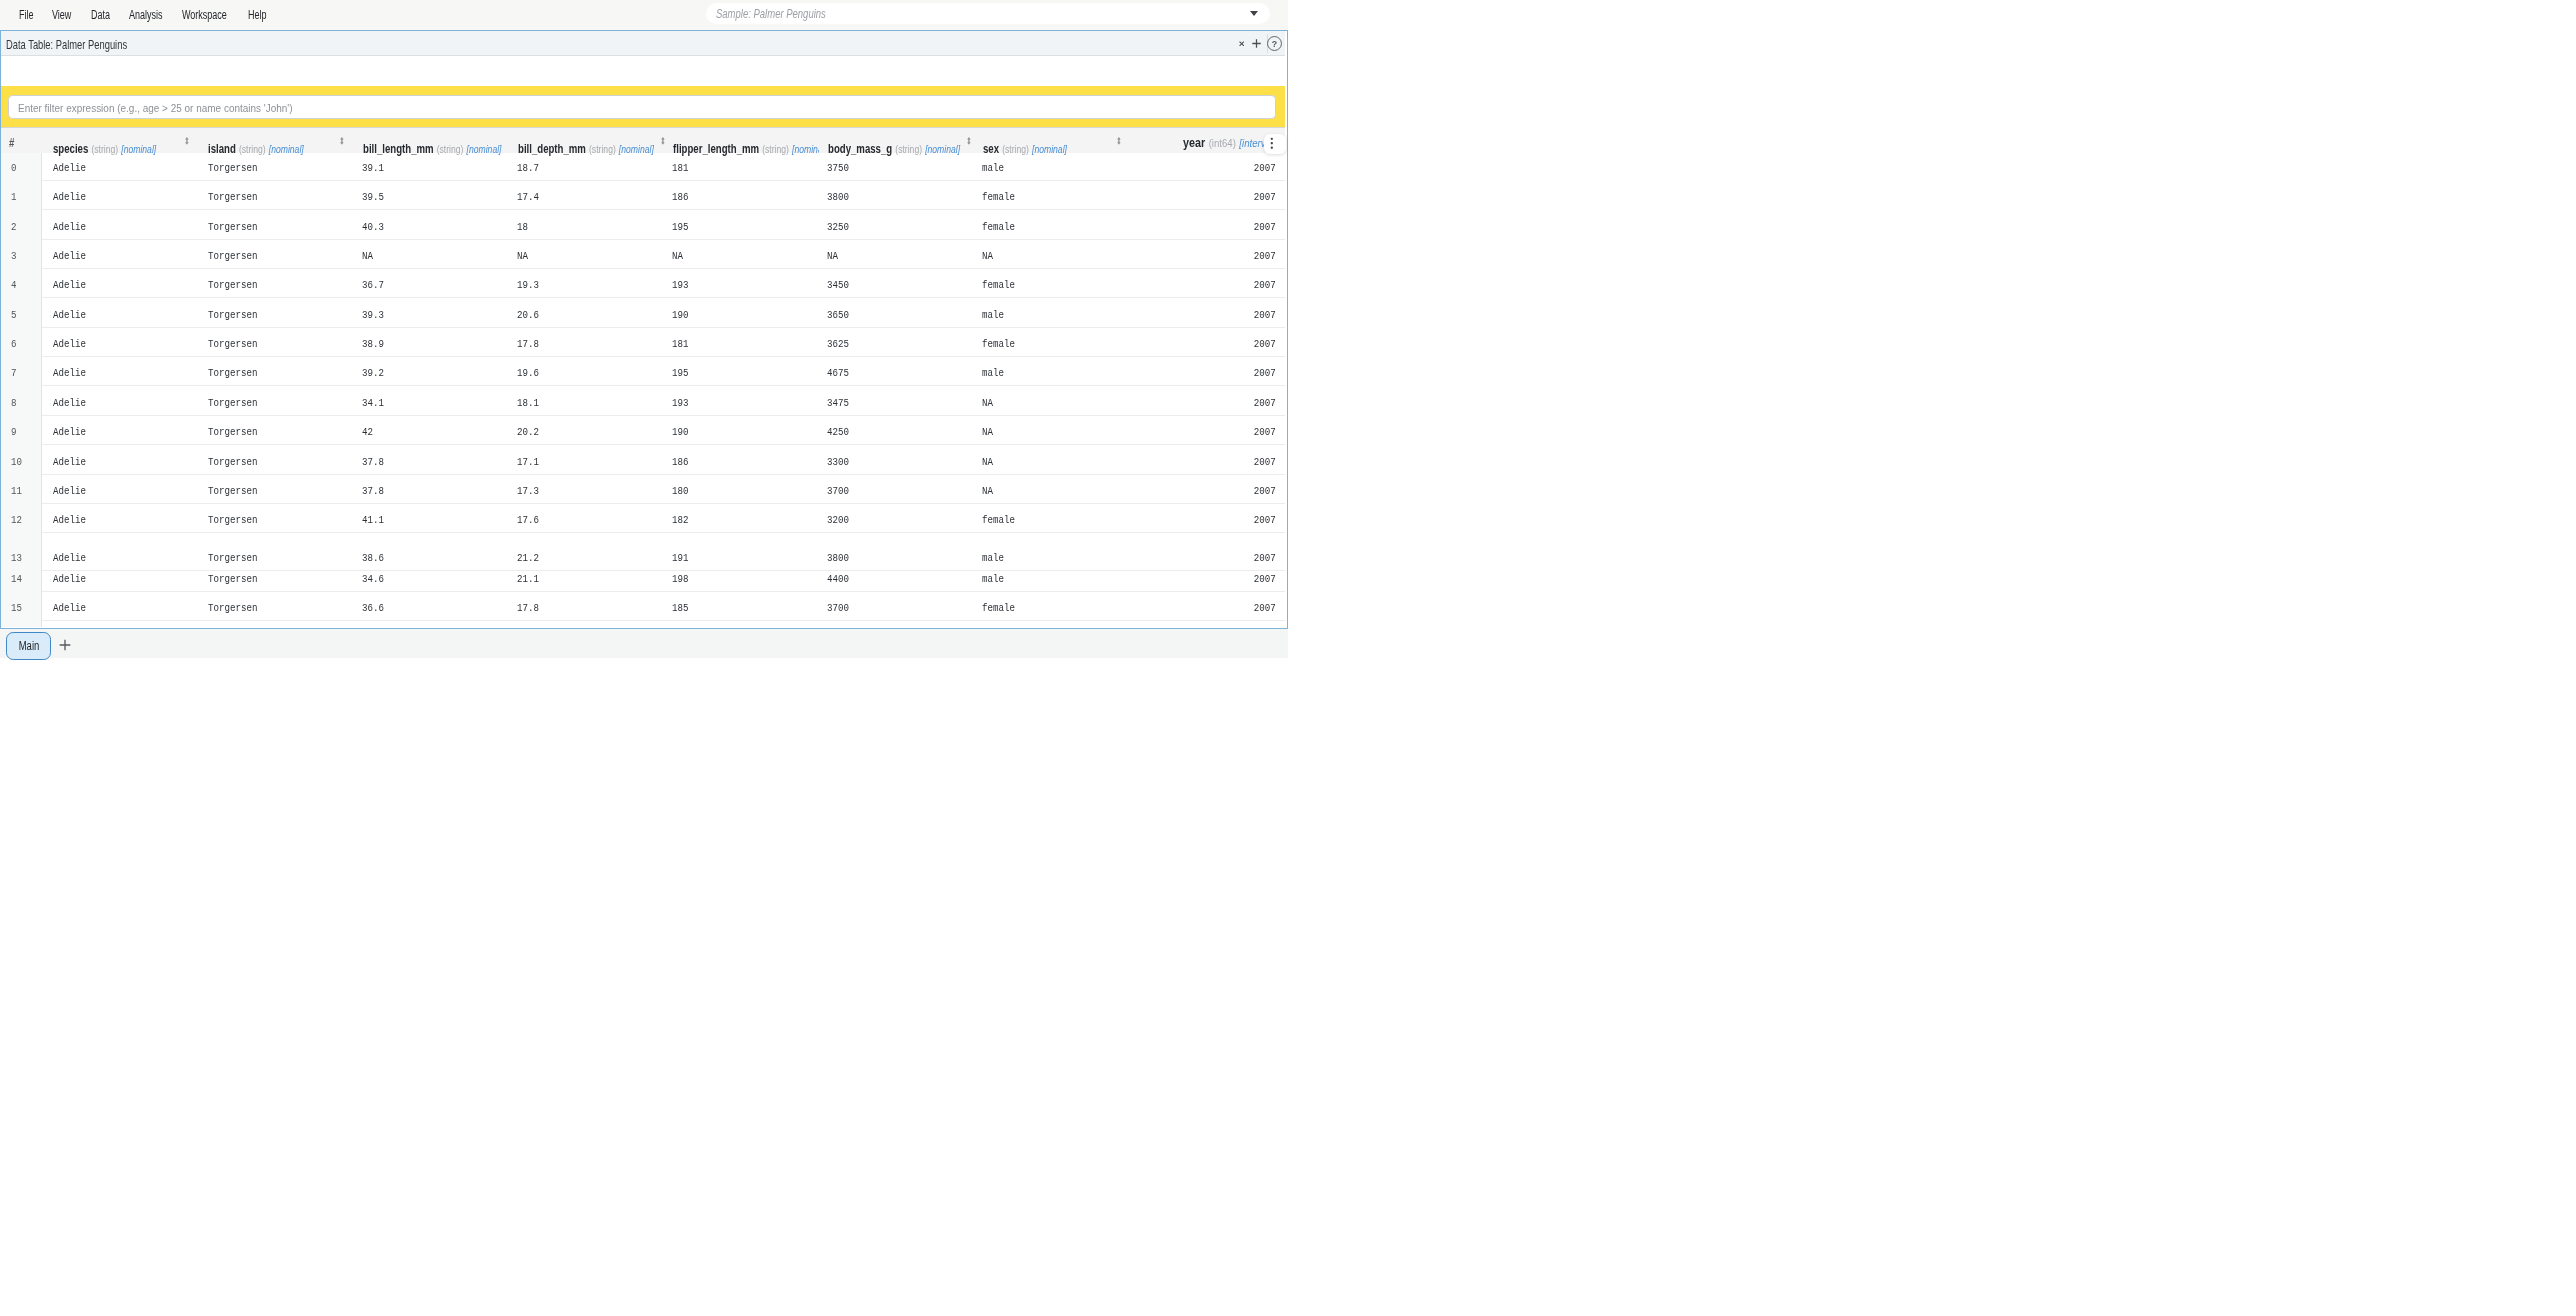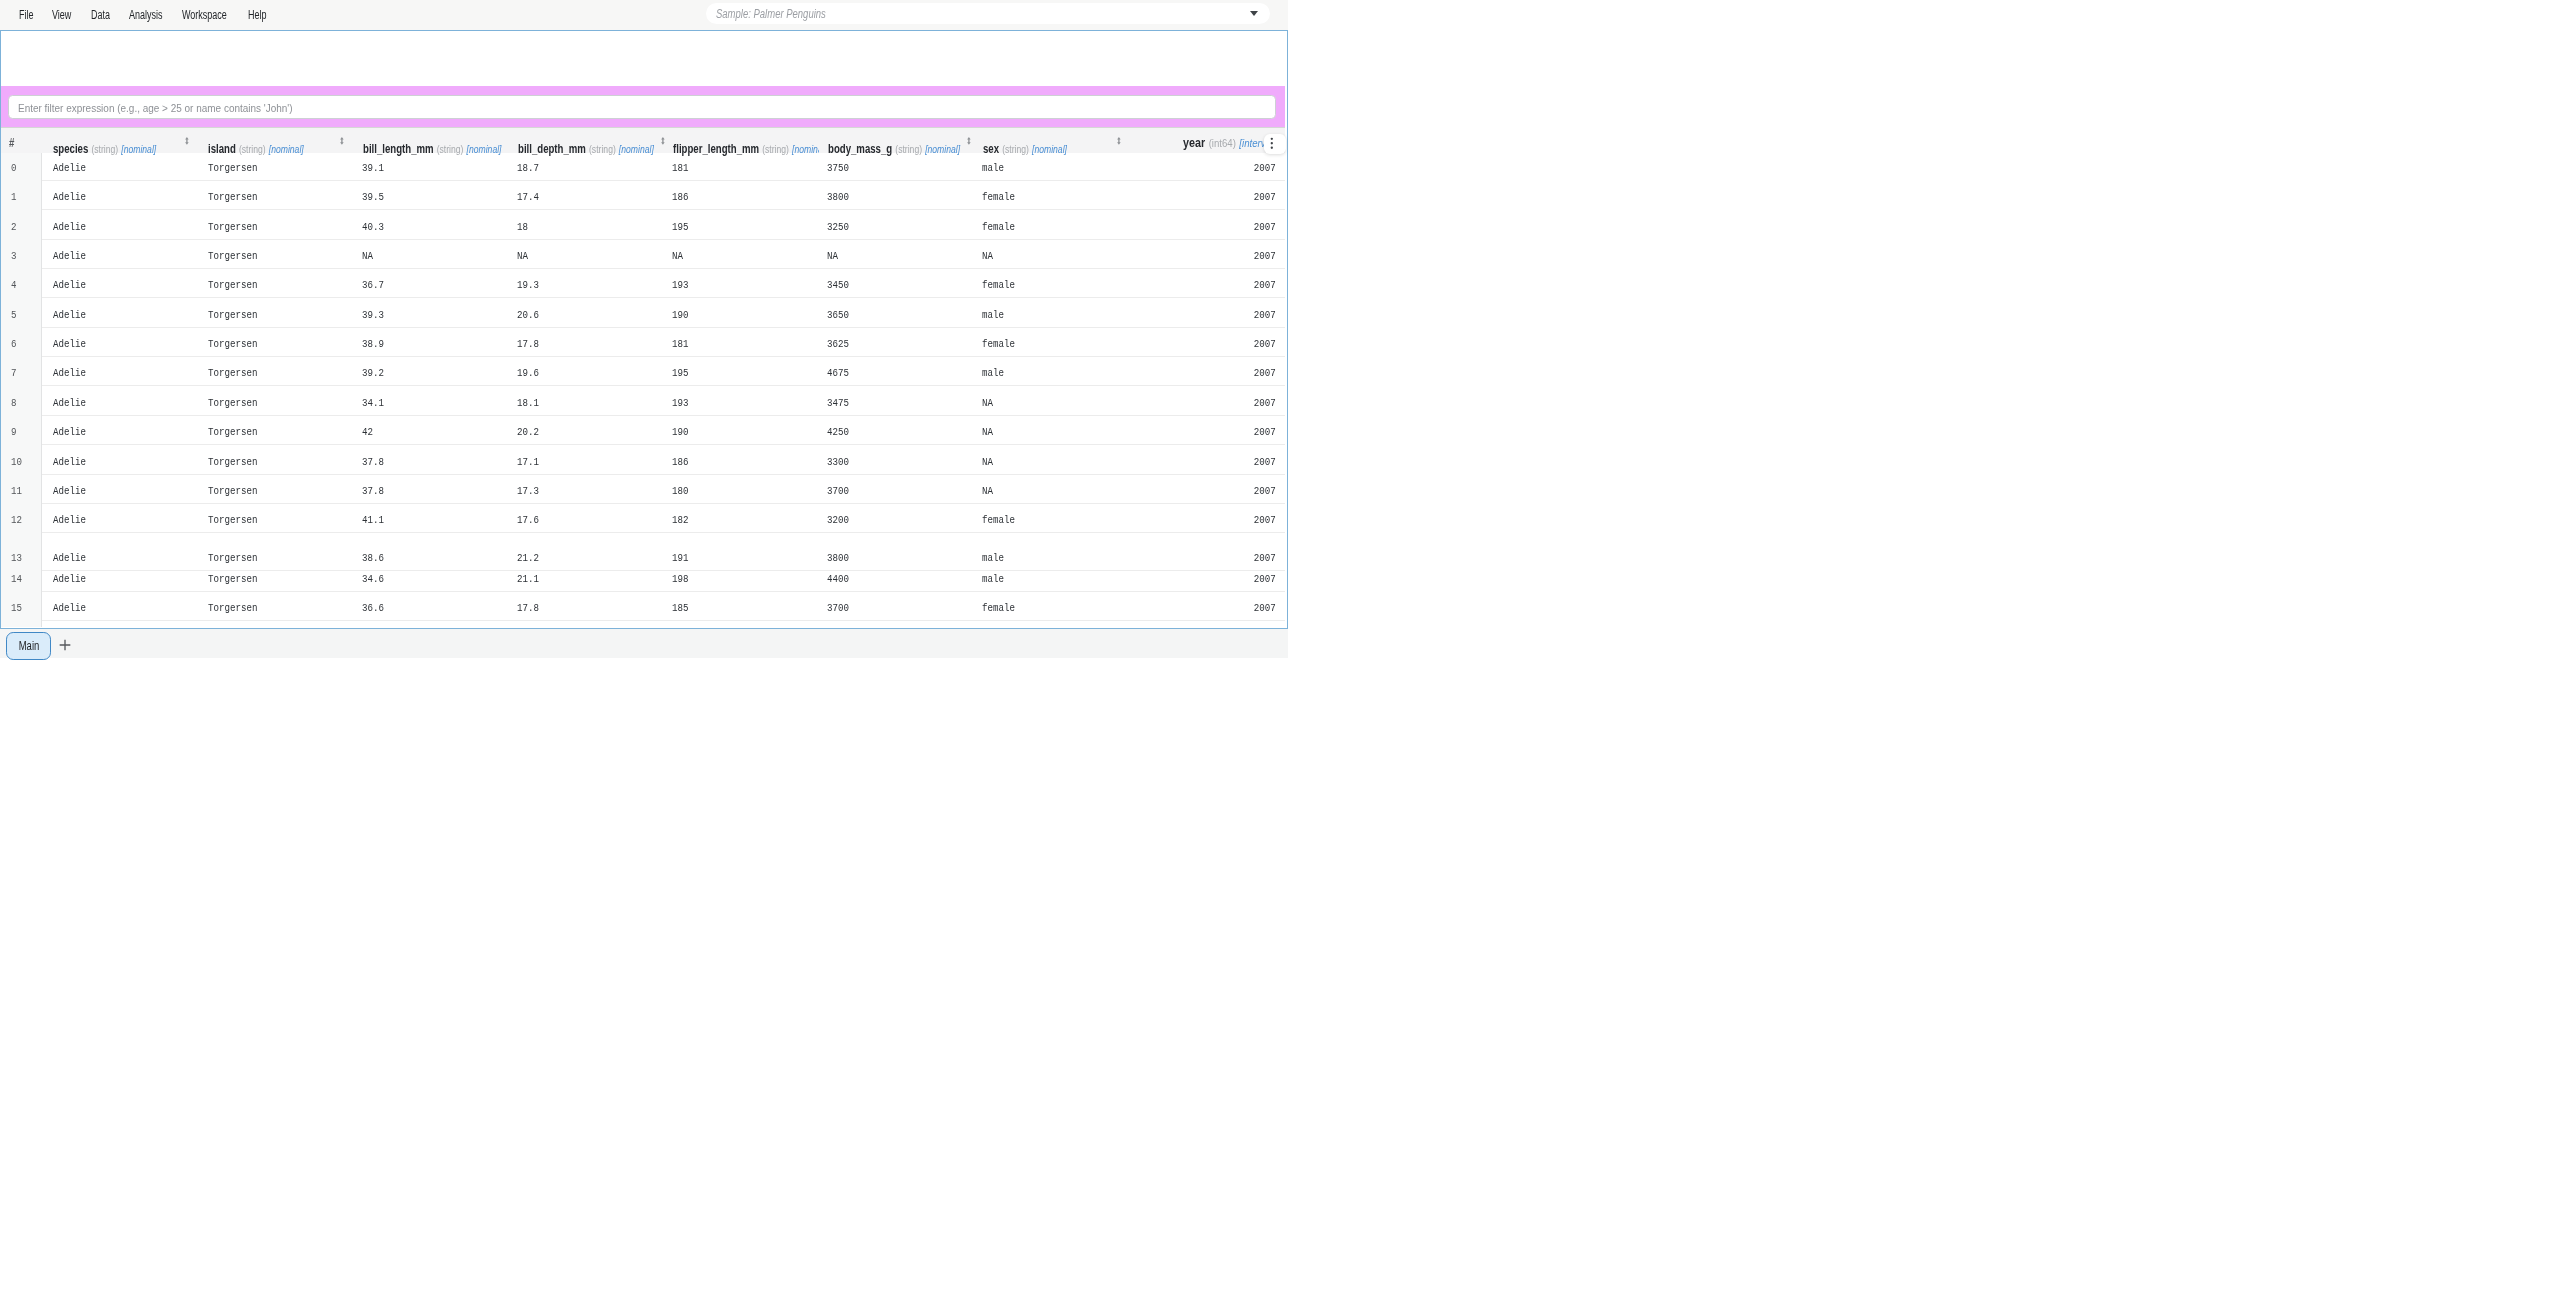--- a/index.html
+++ b/index.html
@@ -12,21 +12,21 @@
 #searcharrow{position:absolute;right:12.5px;top:7.6px;width:0;height:0;
   border-left:4px solid transparent;border-right:4px solid transparent;border-top:5.4px solid #3f4347;}
 #panel{position:absolute;left:0;top:30px;width:1288px;height:599px;border:1.8px solid #7db2d9;background:#fff;}
 #phead{position:absolute;left:0;top:0;width:1284px;height:25px;background:#f1f4f6;border-bottom:0.9px solid #dbdfe3;}
 #pheadtext{position:absolute;left:4.7px;top:calc(50% + 1.4px);transform:translateY(-50%) scaleX(0.72);
   transform-origin:0 50%;font-size:13px;color:#32363b;white-space:pre;}
 .hicon{position:absolute;}
 #ptitle{position:absolute;left:0;top:26px;width:1284px;height:28px;background:#f5f5f5;border-bottom:0.9px solid #e3e3e3;}
 #ptitletext{position:absolute;left:7.5px;top:calc(50% + 2px);transform:translateY(-50%) scaleX(0.72);
   transform-origin:0 50%;font-size:13.4px;font-weight:bold;color:#131518;white-space:pre;}
-#filterwrap{position:absolute;left:0;top:55px;width:1284px;height:41px;background:#f0abfc;}
+#filterwrap{position:absolute;left:0;top:55px;width:1284px;height:41px;background:#fde047;}
 #filterbox{position:absolute;left:7.2px;top:8.5px;width:1268px;height:24.6px;border:0.9px solid #cdd0d4;border-radius:4.5px;background:#fff;}
 #filtertext{position:absolute;left:8.5px;top:calc(50% + 0.4px);transform:translateY(-50%) scaleX(0.86);
   transform-origin:0 50%;font-size:11.6px;color:#8e9196;white-space:pre;}
 #thead{position:absolute;left:0;top:96px;width:1284px;height:26px;background:#f4f4f5;border-top:0.9px solid #d6d6d6;}
 #tbody{position:absolute;left:0;top:121px;width:1284px;height:474px;overflow:hidden;}
 #numcol{position:absolute;left:0;top:96px;width:41px;height:500px;background:#f7f8f8;border-right:0.9px solid #e2e3e4;}
 .hname{font-size:12.5px;font-weight:bold;color:#26292e;}
 .hmeta{font-size:11.2px;color:#a7aaae;font-weight:normal;}
 .htag{font-size:11.2px;color:#4a8fd4;font-style:italic;font-weight:normal;}
 .hcell{position:absolute;top:6px;height:26px;overflow:hidden;}
@@ -54,20 +54,34 @@
 <span class="mi" style="left:91px">Data</span>
 <span class="mi" style="left:129px">Analysis</span>
 <span class="mi" style="left:182px">Workspace</span>
 <span class="mi" style="left:248px">Help</span>
 <div id="searchbox">
       <span id="searchtext">Sample: Palmer Penguins</span>
       <div id="searcharrow"></div>
     </div>
 </div>
 <div id="panel">
+<div id="phead">
+      <span id="pheadtext">Data Table: Palmer Penguins</span>
+<svg class="hicon" style="left:1238px;top:9.7px" width="5.4" height="5.4" viewBox="0 0 6 6">
+        <path d="M0.6 0.6 L5.4 5.4 M5.4 0.6 L0.6 5.4" stroke="#4b4f54" stroke-width="1.2" fill="none"></path>
+      </svg>
+<svg class="hicon" style="left:1251px;top:8px" width="9" height="9" viewBox="0 0 10 10">
+        <path d="M5 0.3 L5 9.7 M0.3 5 L9.7 5" stroke="#4b4f54" stroke-width="1.4" fill="none"></path>
+      </svg>
+<div style="position:absolute;left:1266px;top:2.7px;width:0.9px;height:19.7px;background:#d9dcdf"></div>
+<svg class="hicon" style="left:1266px;top:4.9px" width="15" height="15" viewBox="0 0 17 17">
+        <circle cx="8.5" cy="8.5" r="7.9" stroke="#55595e" stroke-width="1.05" fill="none"></circle>
+        <text x="8.5" y="12.4" text-anchor="middle" font-size="10" font-weight="bold" fill="#55595e" font-family="Liberation Sans">?</text>
+      </svg>
+</div>
 <div id="filterwrap">
       <div id="filterbox">
         <span id="filtertext">Enter filter expression (e.g., age &gt; 25 or name contains 'John')</span>
       </div>
     </div>
 <div id="numcol"></div>
 <div id="thead">
 <span class="hlbl" style="left:7.6px"><span class="hname" style="color:#55585c">#</span></span>
 
 <div class="hcell" style="left:41px;width:157px">

